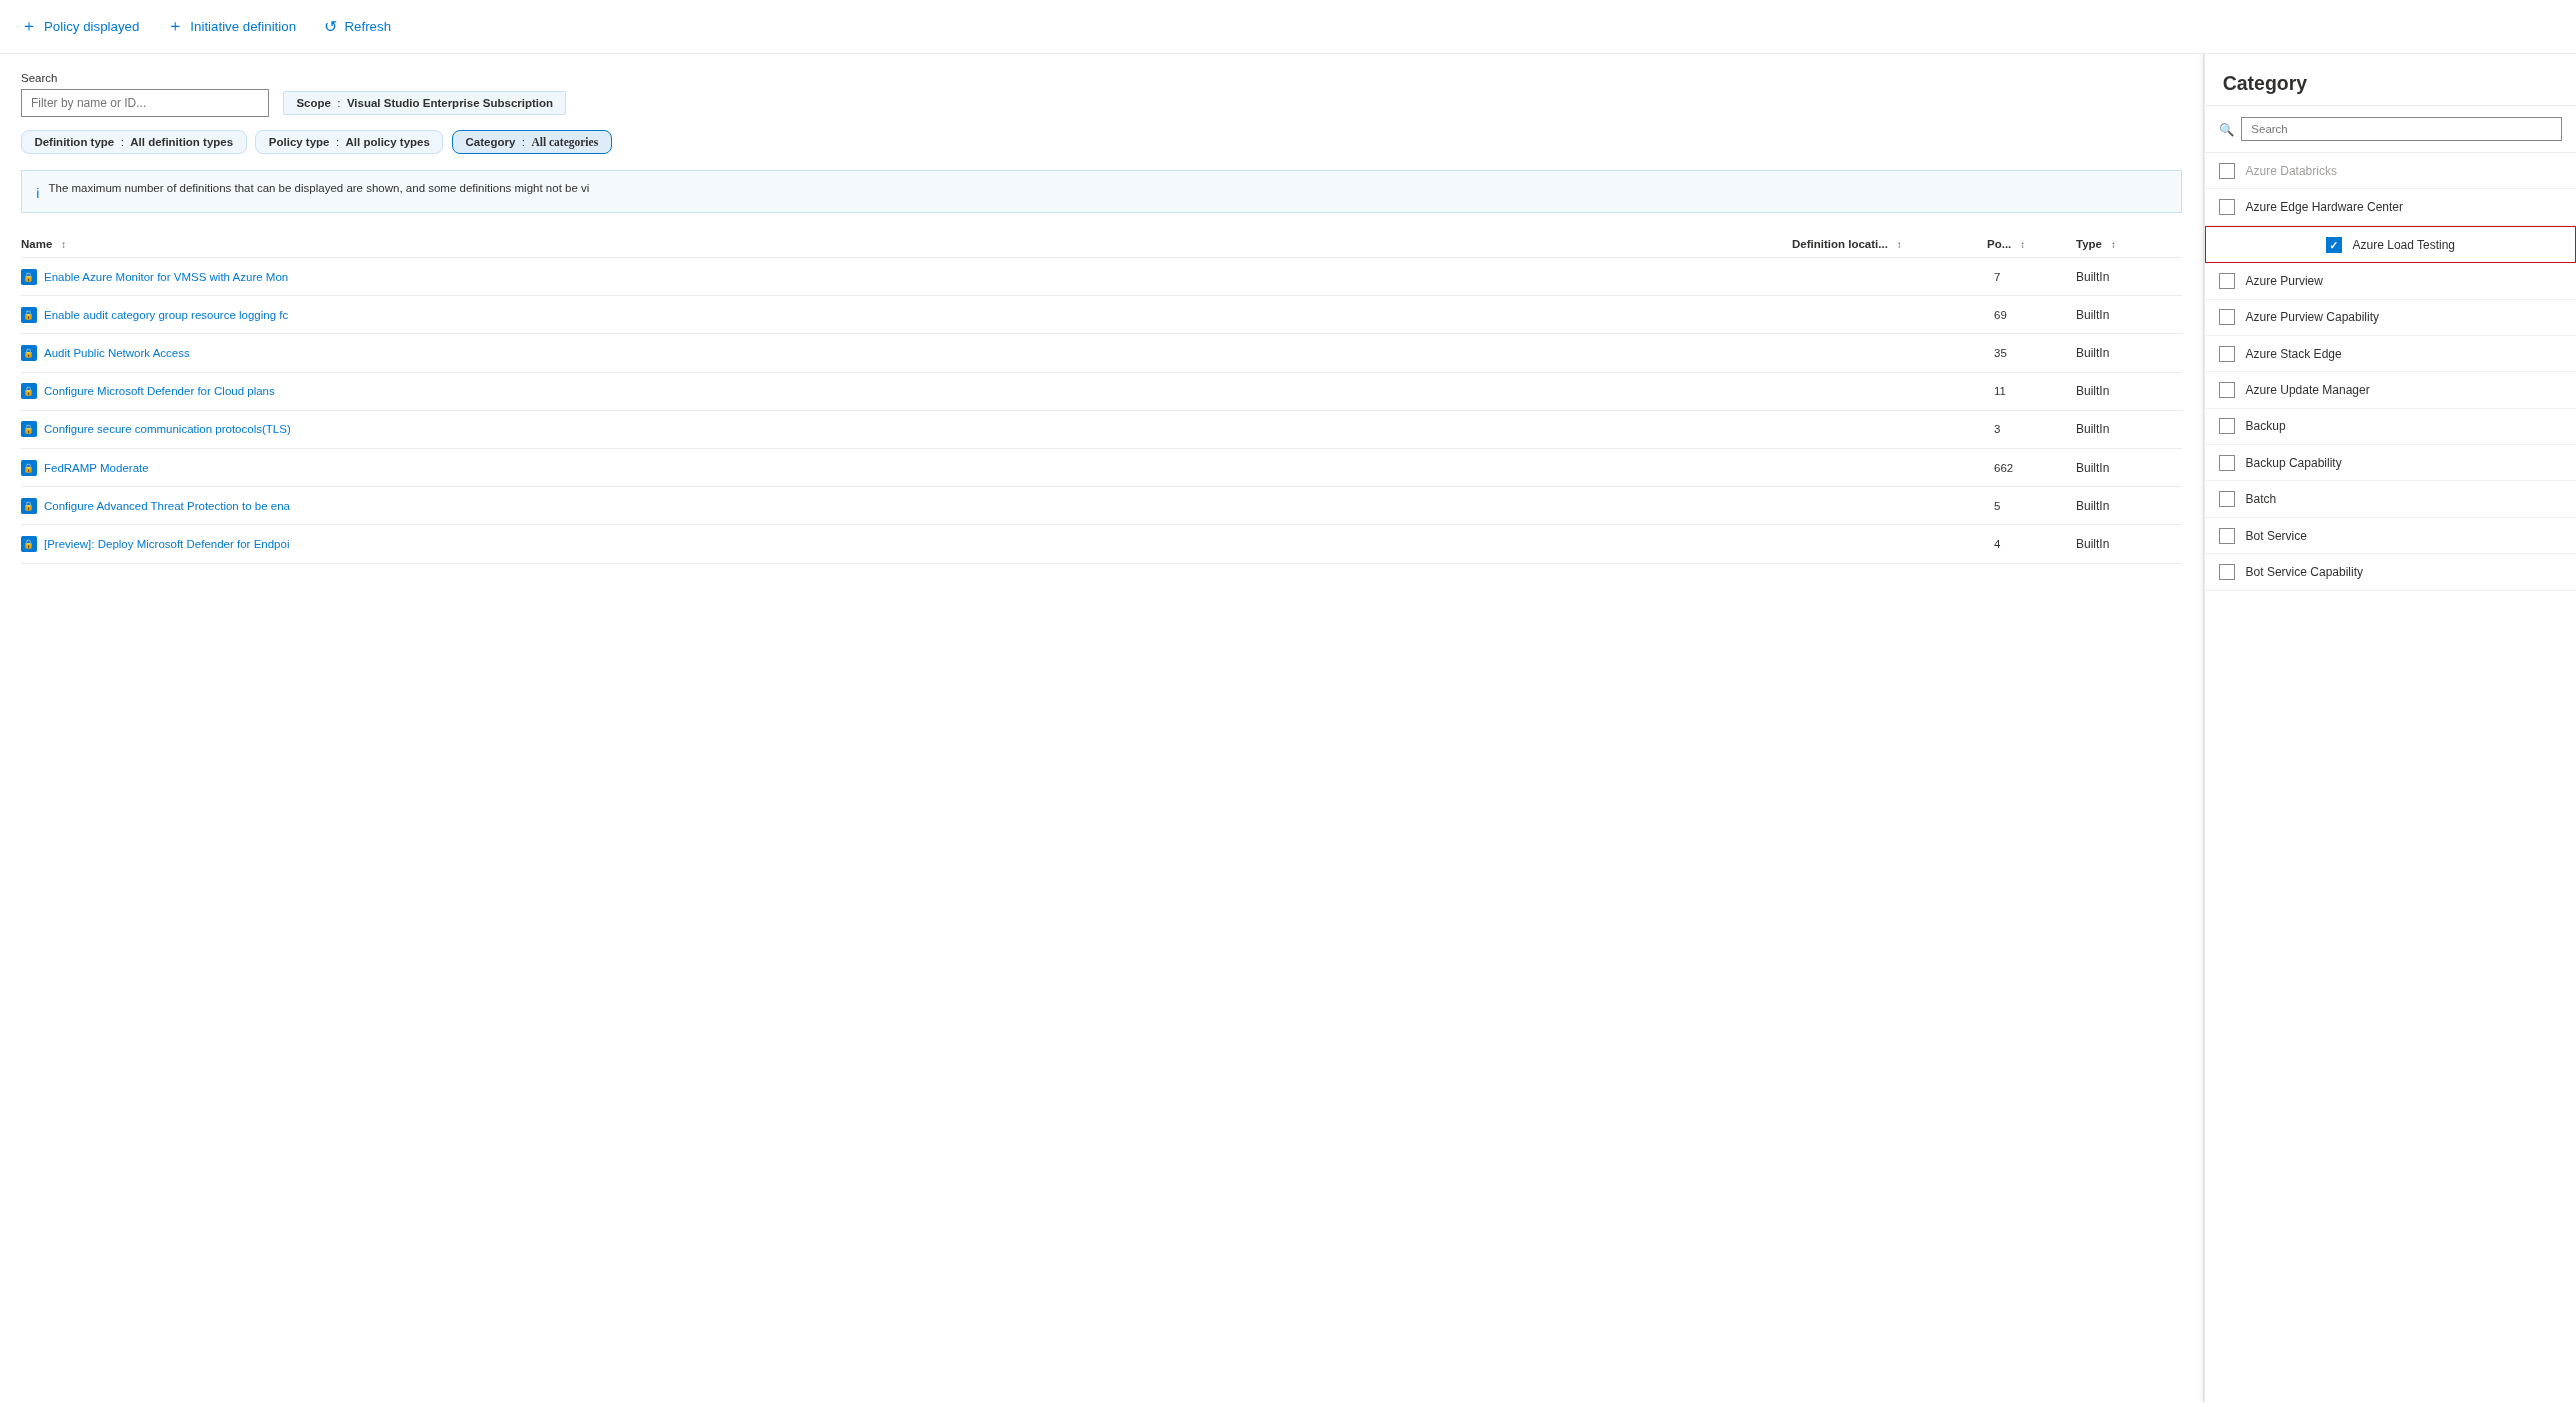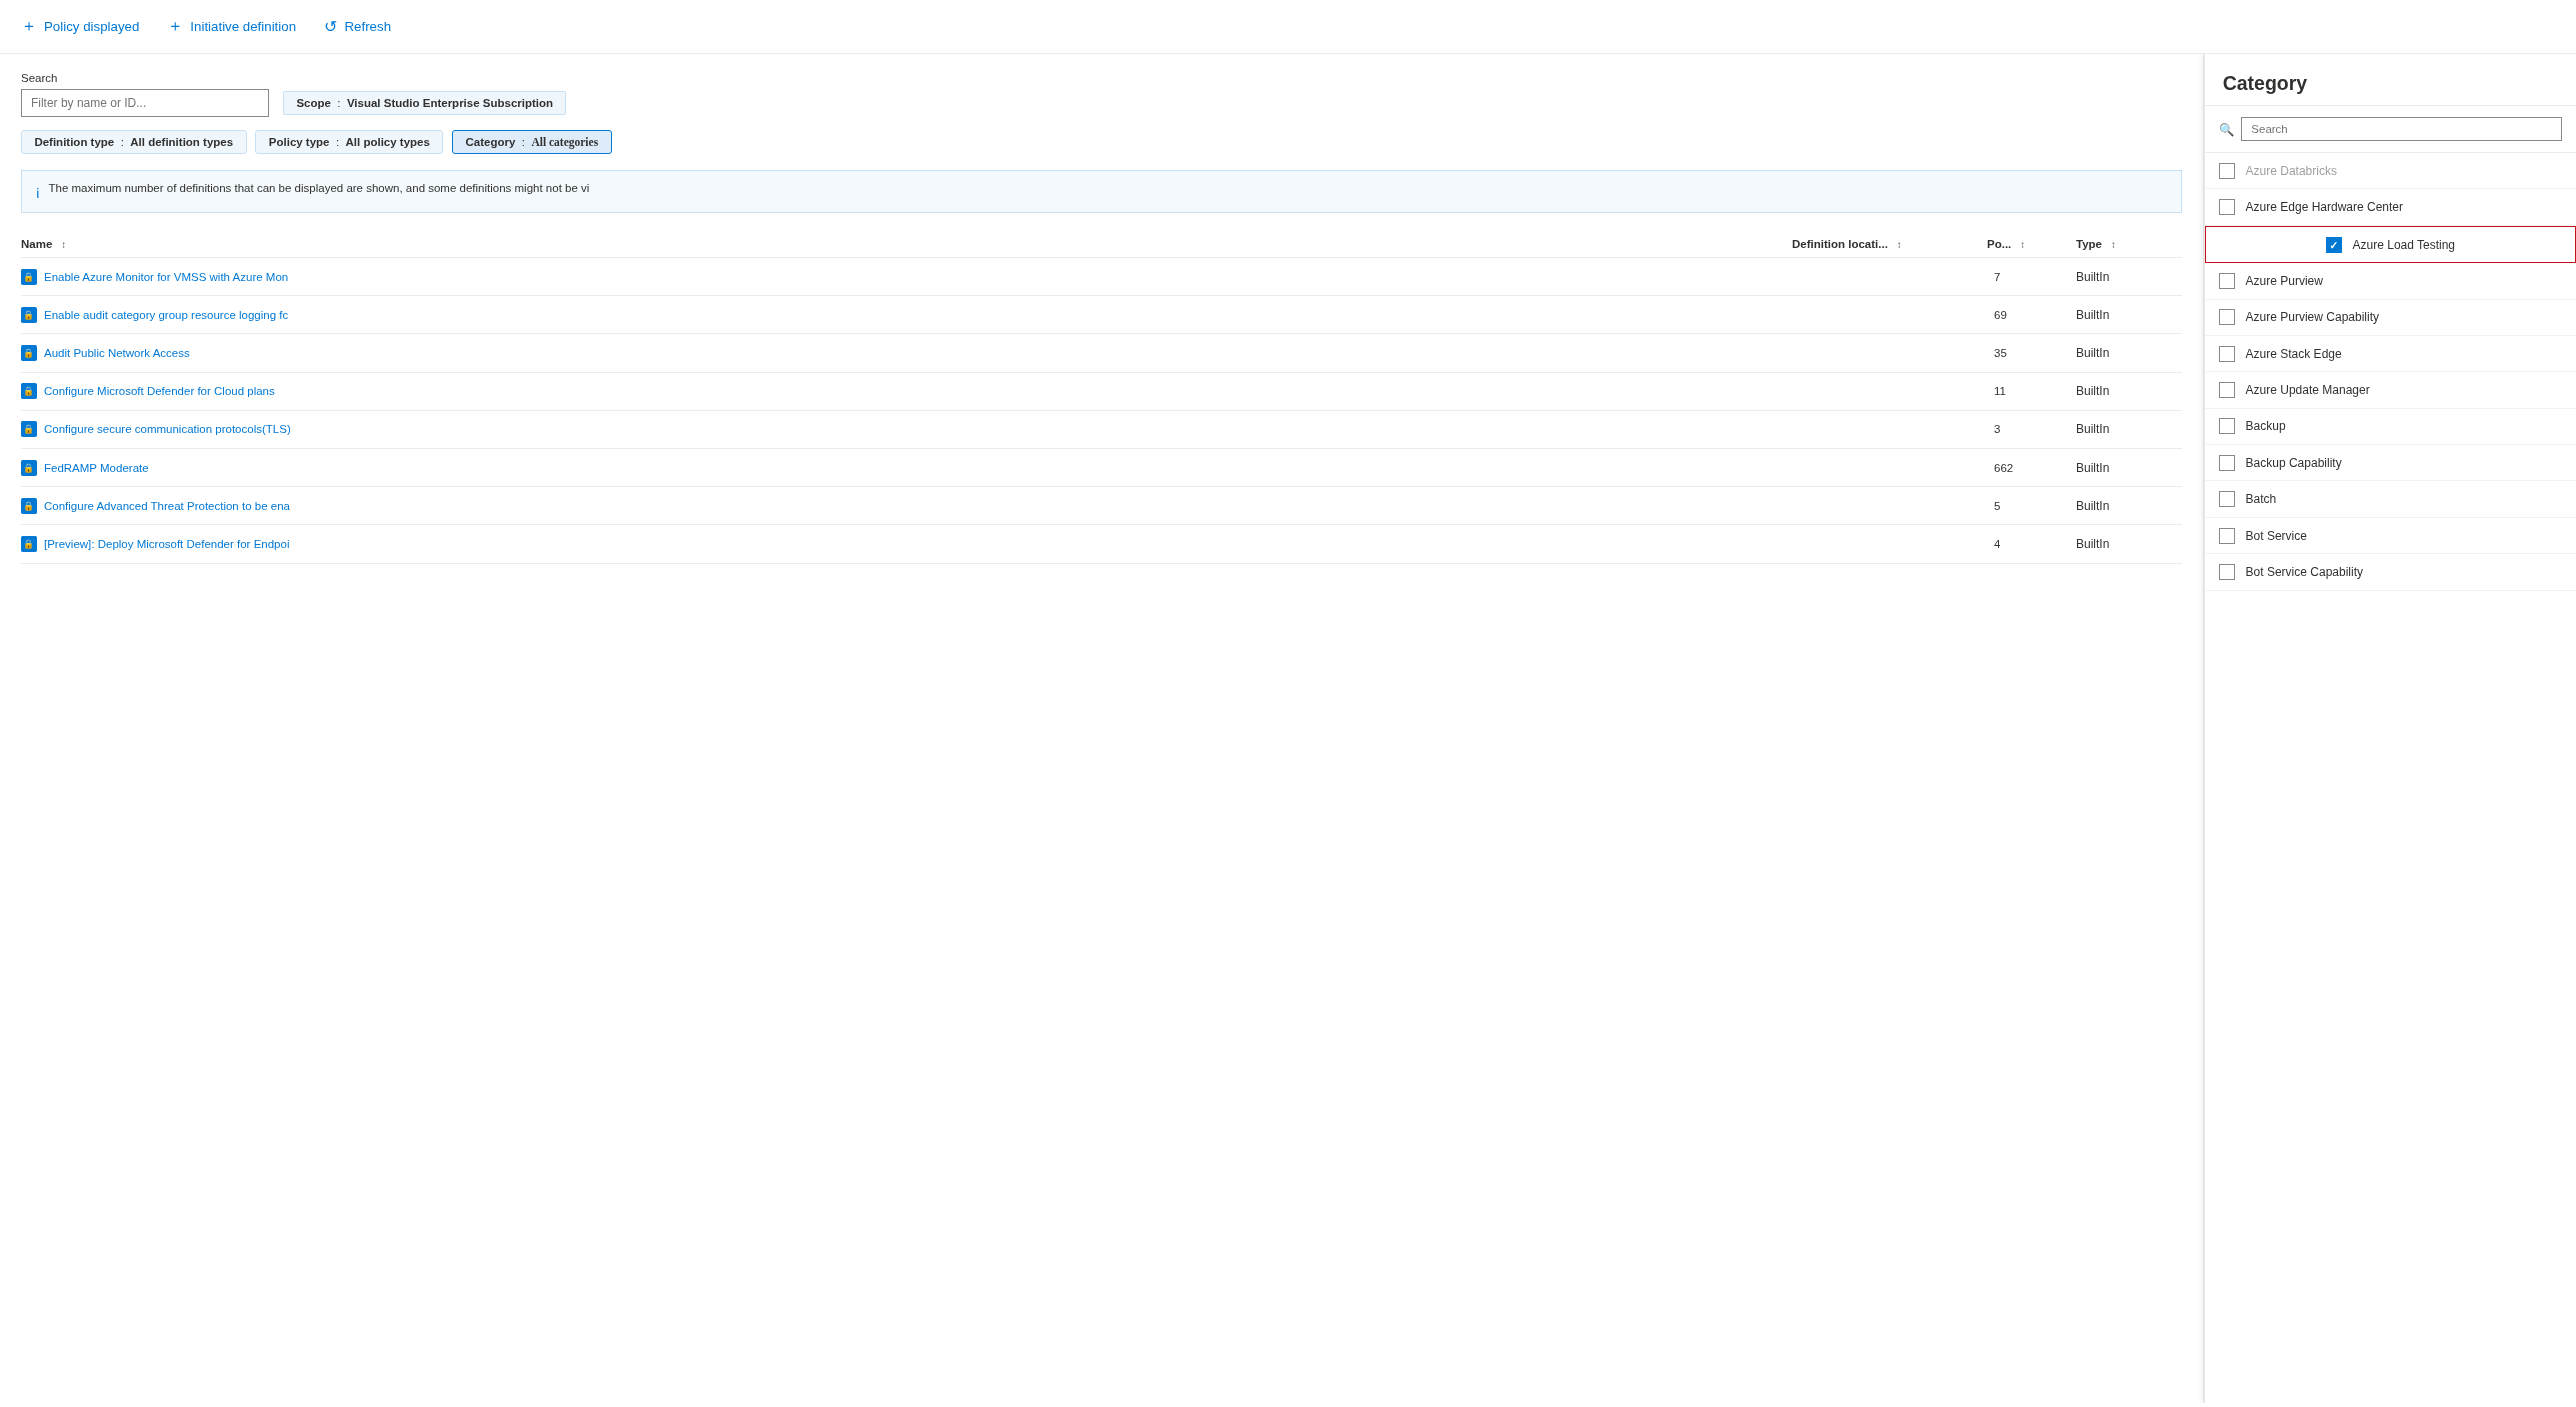--- a/index.html
+++ b/index.html
@@ -57,21 +57,21 @@
       padding: 5.3px 12.4px;
       font-size: 11.5px;
       color: #323130;
     }
     .scope-badge span { font-weight: 600; }
 
     .filters-row { display: flex; gap: 8.9px; margin-bottom: 16px; flex-wrap: wrap; }
     .filter-badge {
       background: #eff6fc;
       border: 0.9px solid #c7e0f4;
-      border-radius: 3px;
+      border-radius: 8px;
       padding: 5.3px 12.4px;
       font-size: 11.5px;
       color: #323130;
       cursor: pointer;
     }
     .filter-badge span { font-weight: 600; }
     .filter-badge.active { background: #deecf9; border-color: #0078d4; }
 
     .info-bar {
       display: flex;

